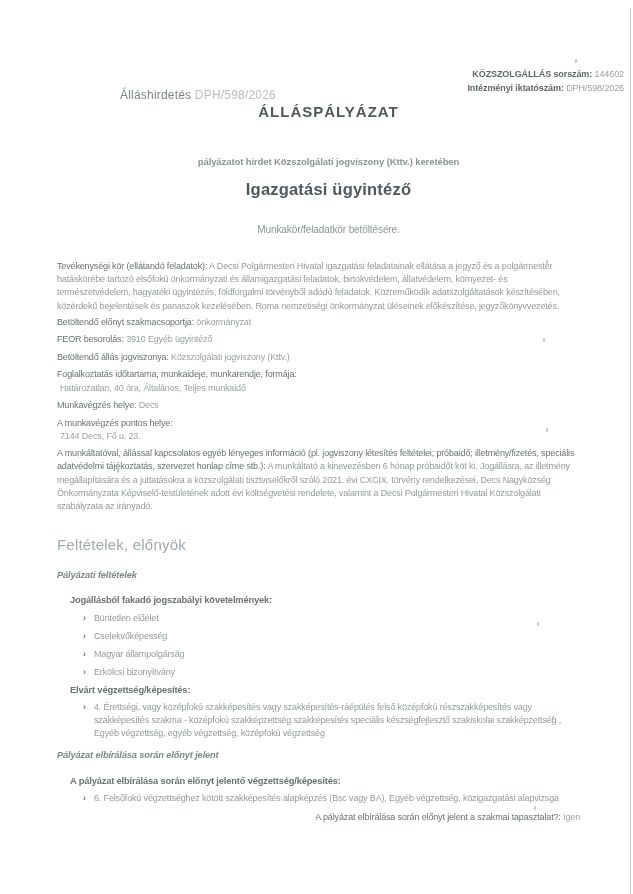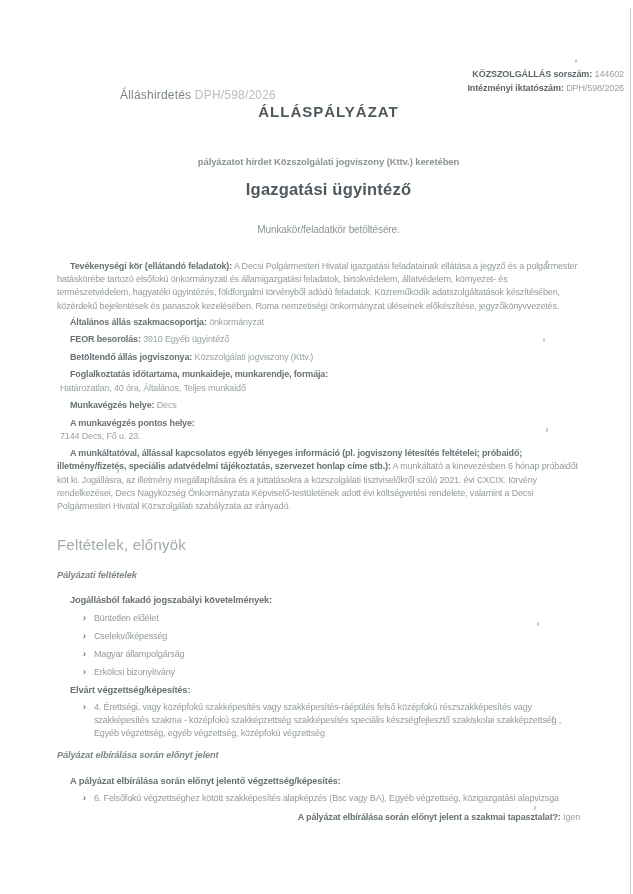--- a/index.html
+++ b/index.html
@@ -25,21 +25,21 @@
   .main-title{top:103px;font-size:15px;font-weight:bold;color:#4e585d;letter-spacing:1px;}
   .org-name{top:142px;font-size:10px;color:#878f92;letter-spacing:.4px;}
   .org-sub{top:156px;font-size:9.5px;color:#8b9497;letter-spacing:-.1px;font-weight:bold;}
   .pos-title{top:180px;font-size:16.5px;font-weight:bold;color:#4e585d;letter-spacing:.2px;}
   .pos-sub{top:224px;font-size:10px;color:#8b9497;letter-spacing:-.1px;}
 
   .body{
     position:absolute;left:57px;top:260px;width:523px;
     font-size:9px;line-height:13.2px;letter-spacing:-.15px;color:#929a9d;
   }
-  .lbl{font-weight:bold;color:#687275;margin-left:13px;}
+  .lbl{font-weight:normal;color:#687275;}
   .para{margin:0 0 3px 0;}
   .frow{margin:0 0 4.3px 0;}
   .frow .sub{padding-left:3px;color:#98a1a4;}
   .val{color:#98a1a4;}
   .employer{margin:0;}
 
   .section-title{margin:22px 0 0 0;font-size:15px;line-height:20px;color:#a0a9ac;letter-spacing:.2px;font-weight:400;}
   .subsec-title{margin:14px 0 0 0;font-style:italic;font-weight:bold;color:#7e888b;font-size:9.3px;}
   .grp-heading{margin:12px 0 0 13px;font-weight:bold;color:#687275;font-size:9.3px;}
   .blist{margin:4px 0 0 0;padding:0;list-style:none;}
@@ -78,21 +78,21 @@
   <div class="ctr pos-sub">Munkakör/feladatkör betöltésére.</div>
 
   <div class="body">
 
     <p class="para">
       <span class="lbl">Tevékenységi kör (ellátandó feladatok):</span>
       <span>A Decsi Polgármesteri Hivatal igazgatási feladatainak ellátása a jegyző és a polgármester hatáskörébe tartozó elsőfokú önkormányzati és államigazgatási feladatok, birtokvédelem, állatvédelem, környezet- és természetvédelem, hagyatéki ügyintézés, földforgalmi törvényből adódó feladatok. Közreműködik adatszolgáltatások készítésében, közérdekű bejelentések és panaszok kezelésében. Roma nemzetiségi önkormányzat üléseinek előkészítése, jegyzőkönyvvezetés.</span>
     </p>
 
     <div class="frow">
-      <span class="lbl">Általános állás szakmacsoportja:</span>
+      <span class="lbl">Betöltendő előnyt szakmacsoportja:</span>
       <span class="val">önkormányzat</span>
     </div>
     <div class="frow">
       <span class="lbl">FEOR besorolás:</span>
       <span class="val">3910 Egyéb ügyintéző</span>
     </div>
     <div class="frow">
       <span class="lbl">Betöltendő állás jogviszonya:</span>
       <span class="val">Közszolgálati jogviszony (Kttv.)</span>
     </div>

